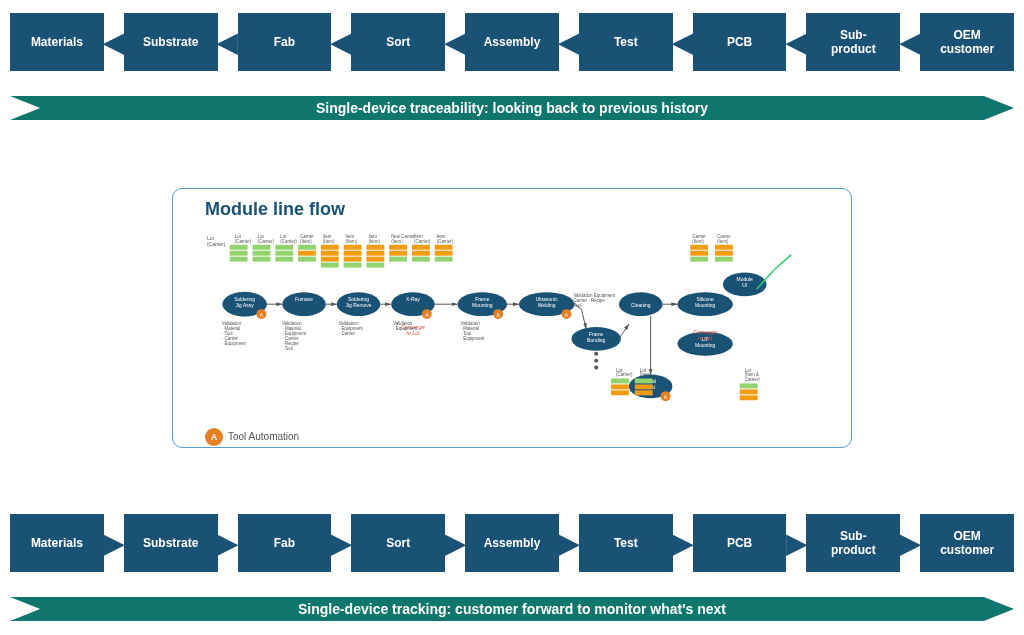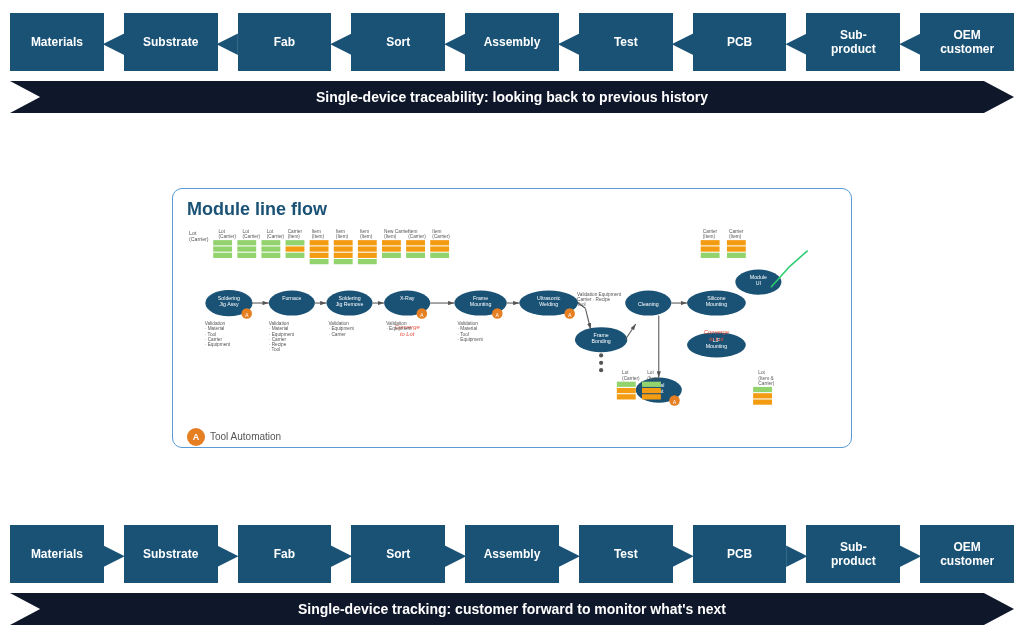--- a/index.html
+++ b/index.html
@@ -10,21 +10,21 @@
       height: 635px;
       overflow: hidden;
     }
 
     .main-container {
       width: 1024px;
       height: 635px;
       padding: 8px 10px;
       display: flex;
       flex-direction: column;
-      gap: 3px;
+      gap: 14px;
     }
 
     
     .arrow-row {
       display: flex;
       align-items: center;
       height: 72px;
       position: relative;
     }
 
@@ -32,22 +32,22 @@
     .banner {
       height: 36px;
       display: flex;
       align-items: center;
       justify-content: center;
       position: relative;
     }
 
     .banner-shape {
       width: 100%;
-      height: 32px;
-      background: #0f172a;
+      height: 24px;
+      background: #0f766e;
       clip-path: polygon(0% 0%, 97% 0%, 100% 50%, 97% 100%, 0% 100%, 3% 50%);
       display: flex;
       align-items: center;
       justify-content: center;
     }
 
     .banner-shape.bottom-banner {
       clip-path: polygon(0% 0%, 97% 0%, 100% 50%, 97% 100%, 0% 100%, 3% 50%);
     }
 
@@ -65,21 +65,21 @@
       align-items: center;
       justify-content: center;
       flex: 1;
       gap: 10px;
     }
 
     .diagram-container {
       border: 1.5px solid #5b9bd5;
       border-radius: 10px;
       background: #fff;
-      padding: 10px 14px;
+      padding: 10px 32px;
       width: 680px;
       height: 260px;
       position: relative;
       overflow: hidden;
     }
 
     .diagram-title {
       font-size: 18px;
       font-weight: bold;
       color: #1a5276;

